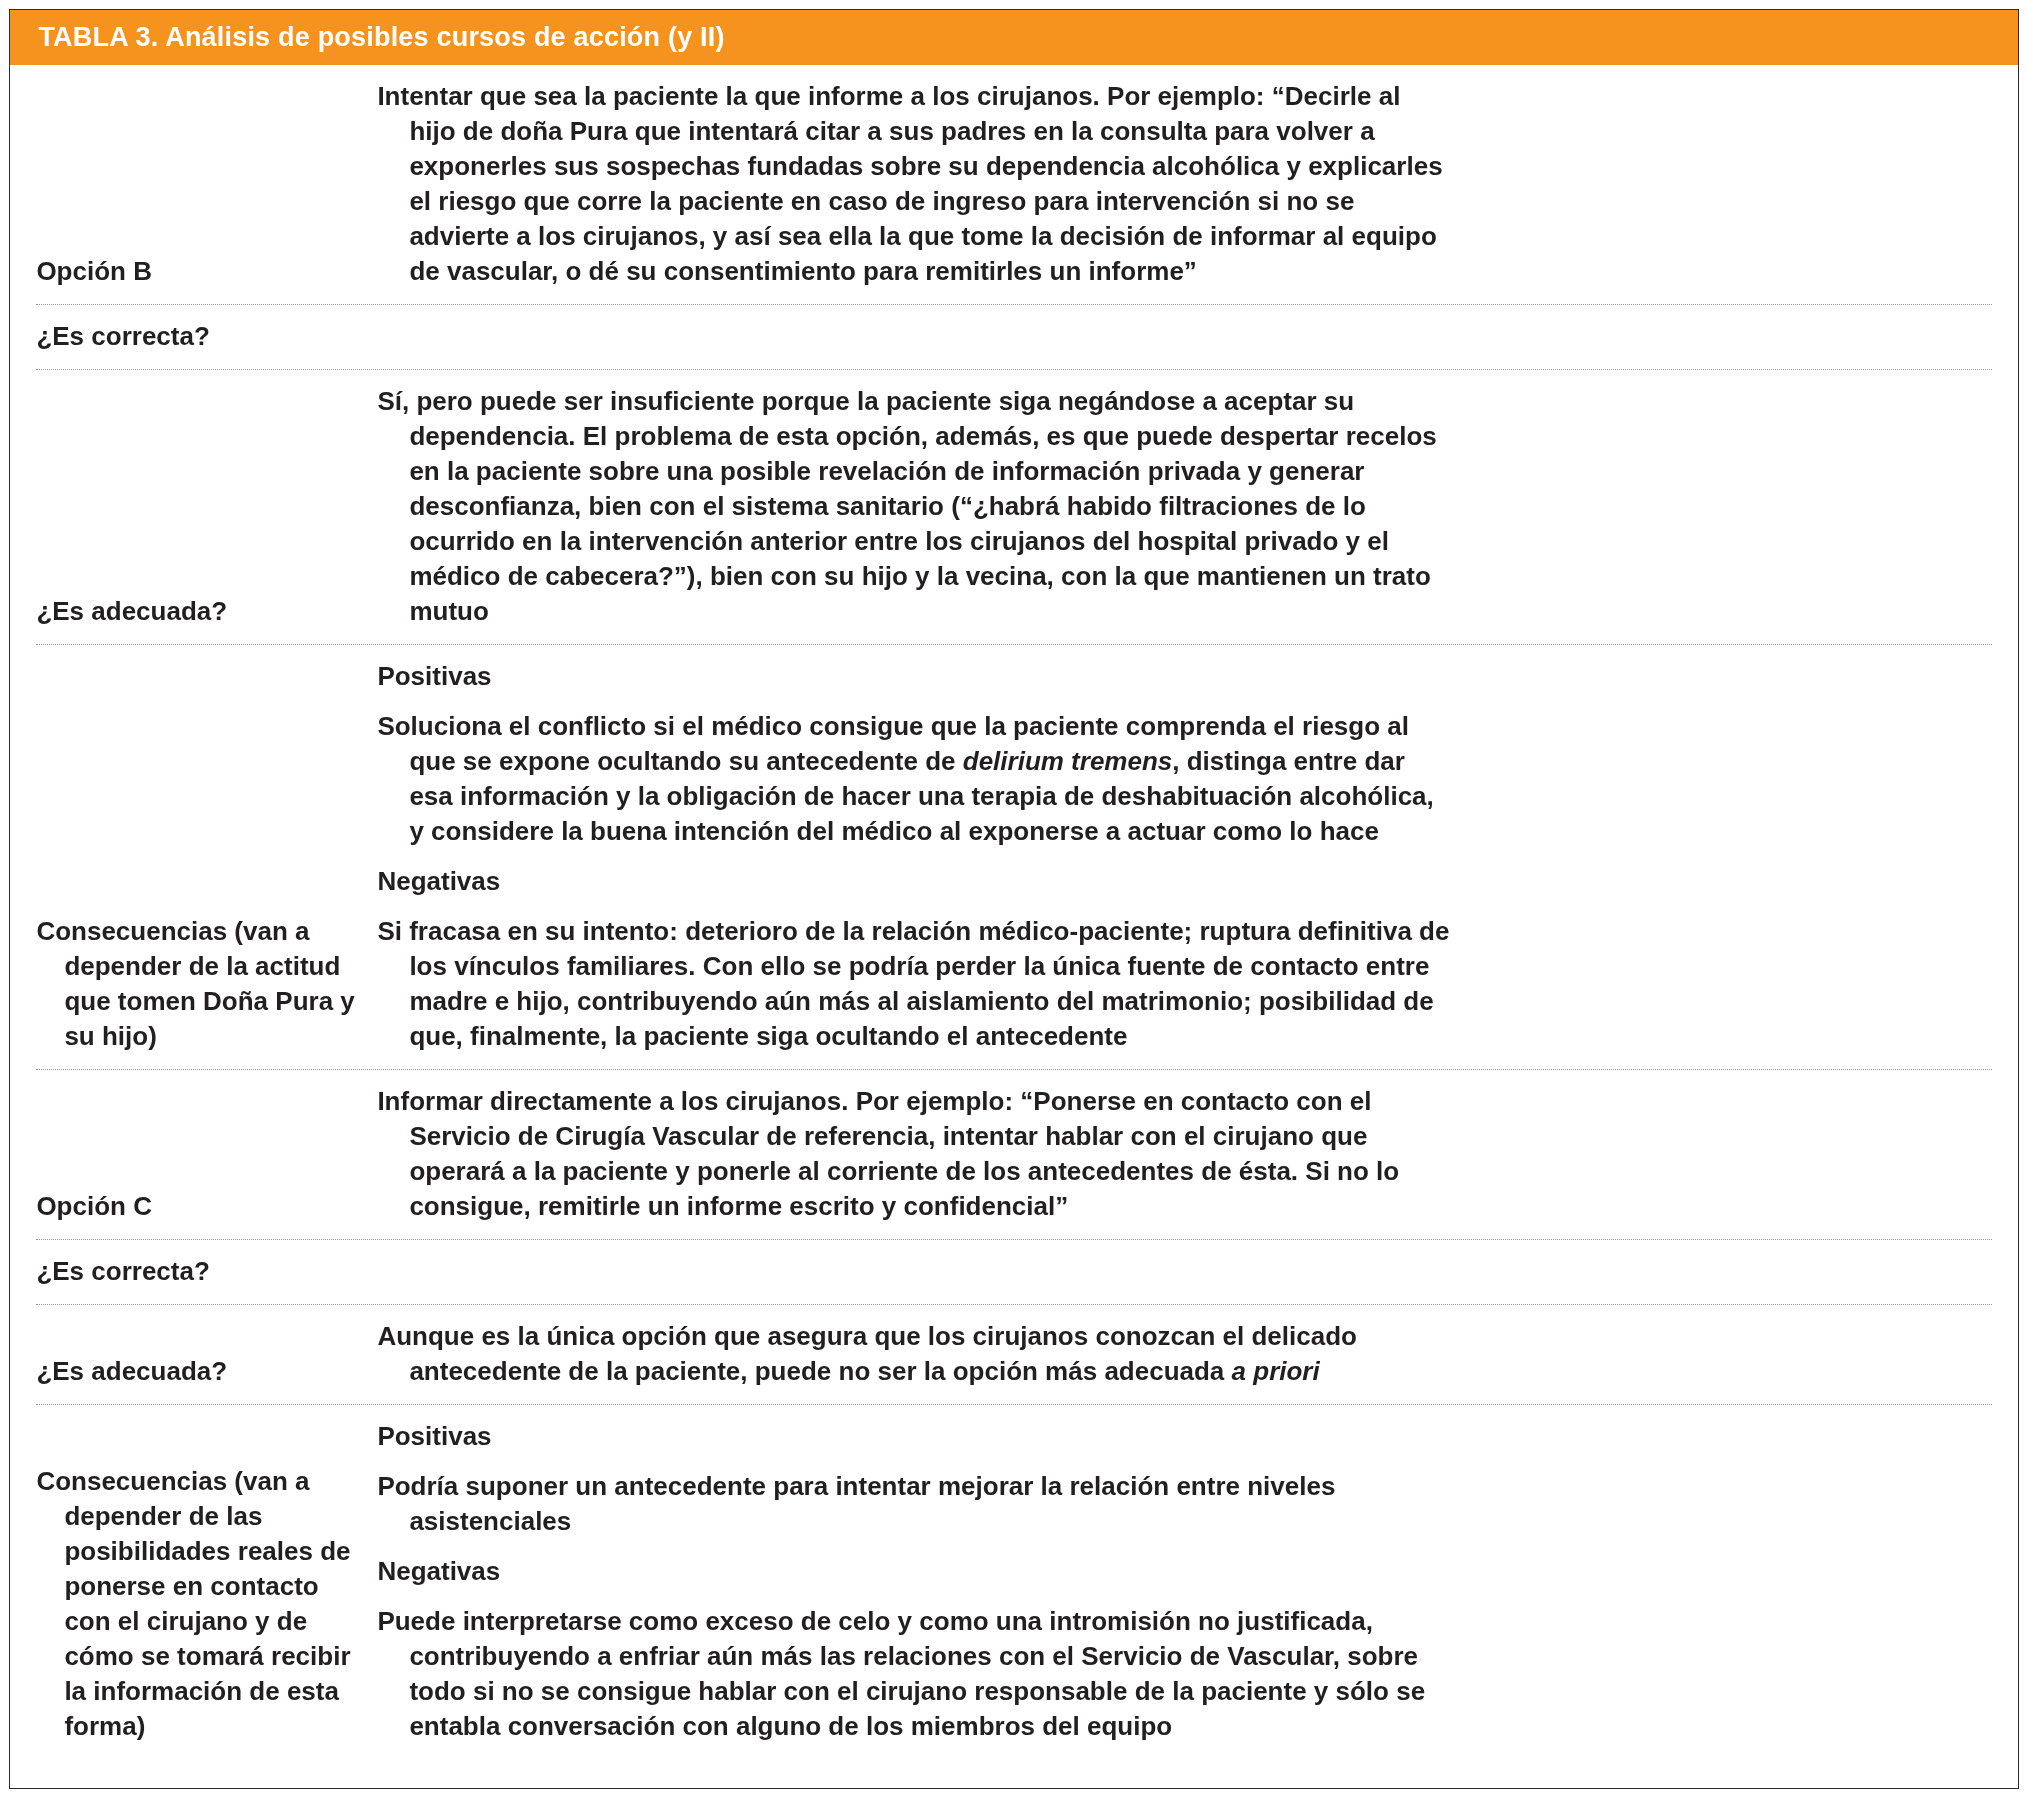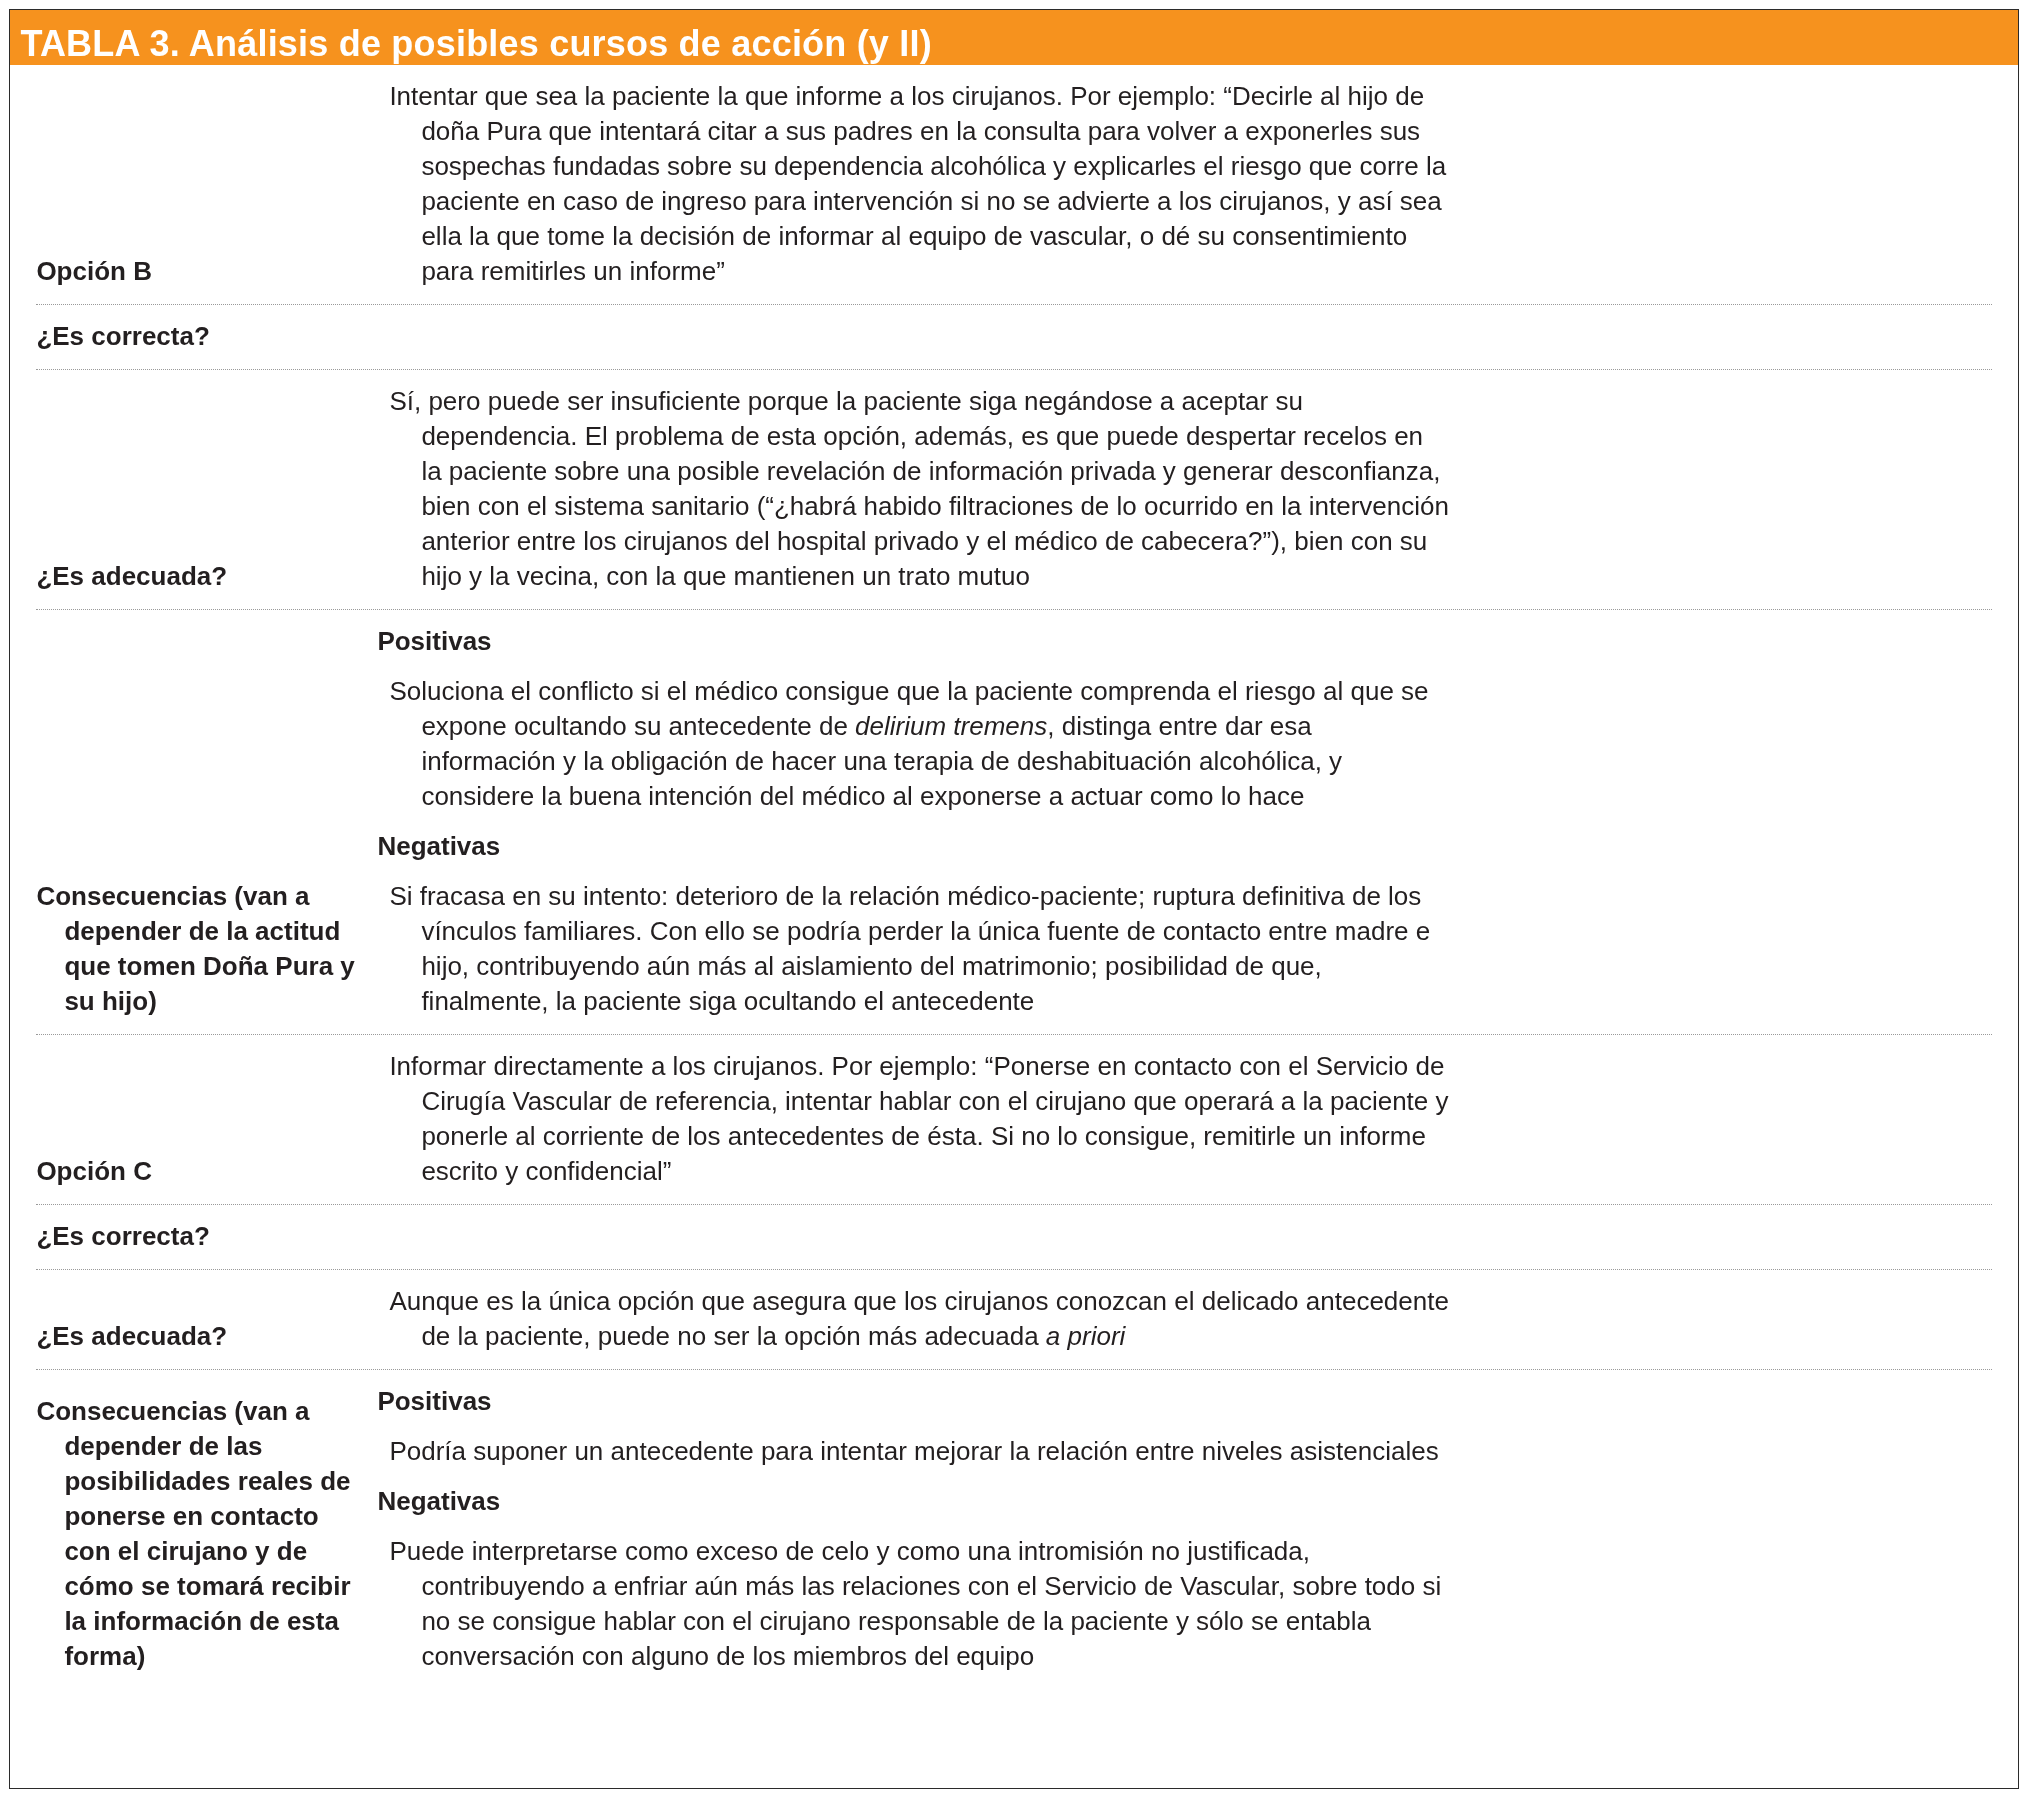--- a/index.html
+++ b/index.html
@@ -19,23 +19,23 @@
     border: 1.9px solid #2b2b2b;
     min-height: 1780px;
     box-sizing: border-box;
     background: #ffffff;
   }
   .table-header {
     background: #F6921E;
     color: #ffffff;
     height: 55px;
     display: flex;
-    align-items: flex-end;
-    padding: 0 10px;
-    font-size: 36px;
+    align-items: center;
+    padding: 0 28px;
+    font-size: 27px;
     font-weight: bold;
     letter-spacing: 0.2px;
   }
   .rows {
     padding: 0 26px;
   }
   .row {
     display: flex;
     padding: 14px 0 15px 0;
     border-bottom: 1.9px dotted #9a9a9a;
@@ -54,23 +54,24 @@
     text-indent: -28px;
     padding-right: 13px;
   }
   .content {
     flex: 0 1 auto;
     max-width: 1073px;
     font-size: 26px;
     line-height: 35px;
   }
   .para {
-    margin: 0 0 15px 12px;
+    margin: 0 0 15px 0;
     padding-left: 32px;
     text-indent: -32px;
+    font-weight: bold;
   }
   .subhead {
     margin: 0 0 15px 0;
     font-weight: bold;
   }
   .content p:last-child {
     margin-bottom: 0;
   }
   em { font-style: italic; }
 </style>

